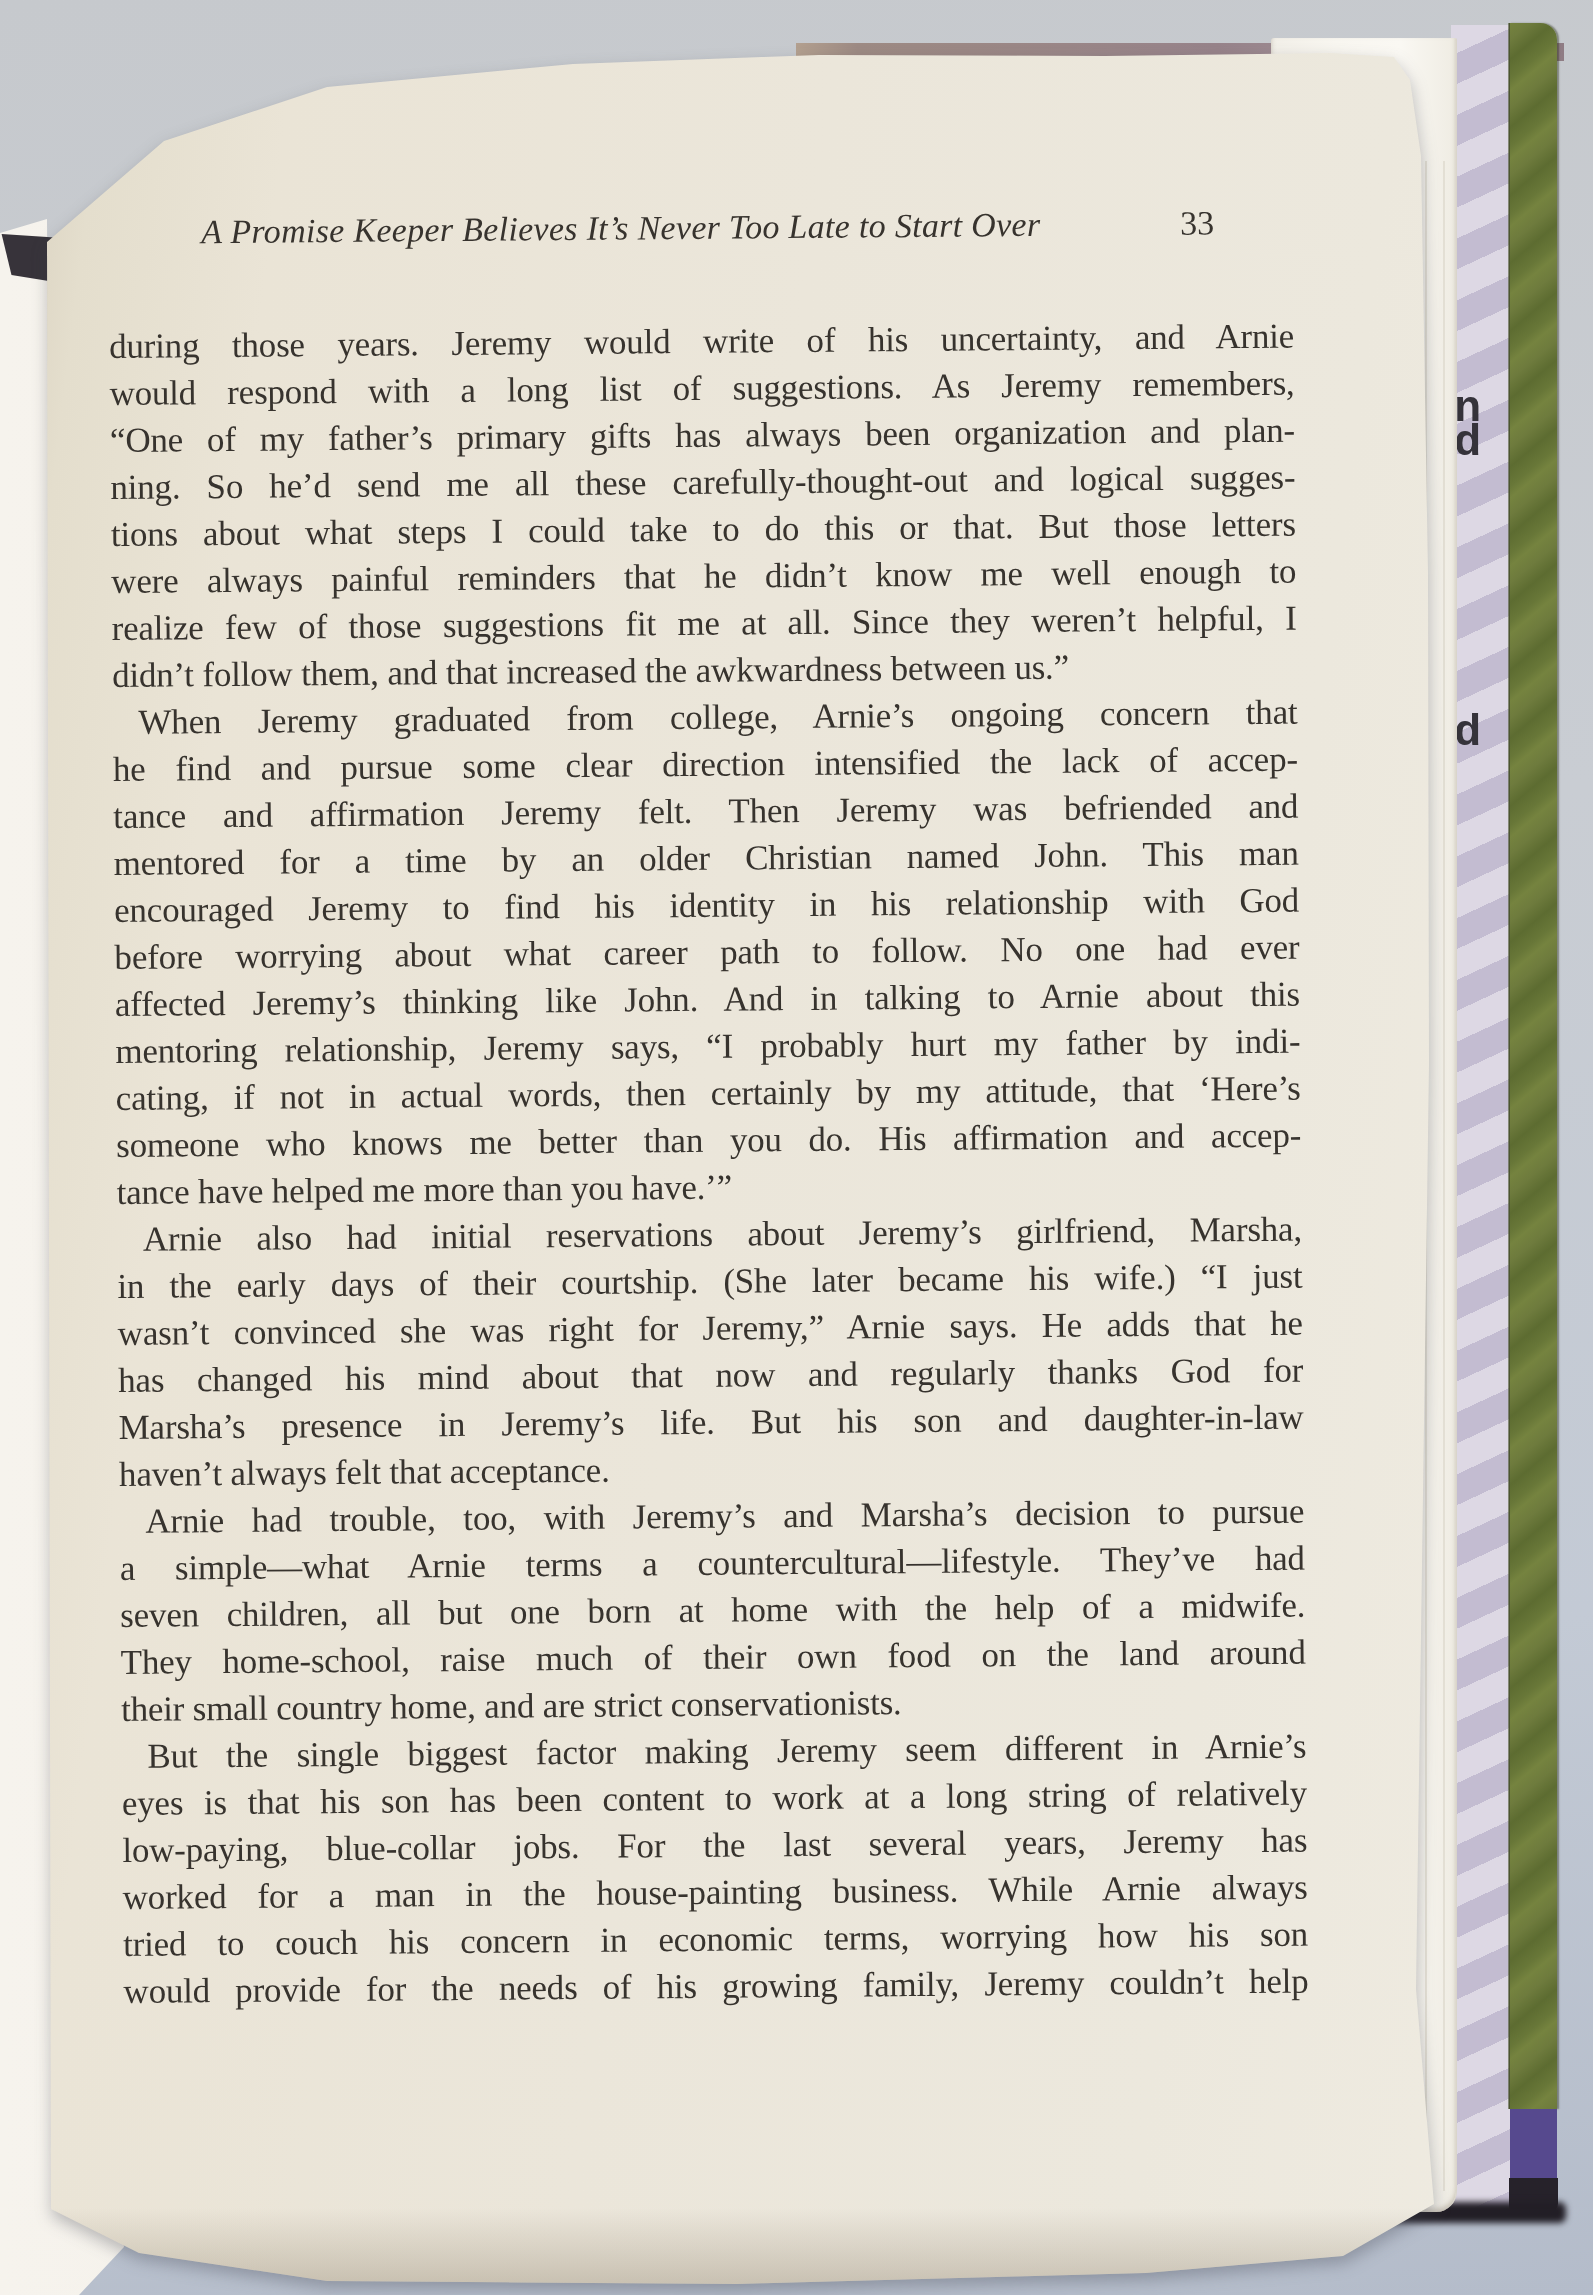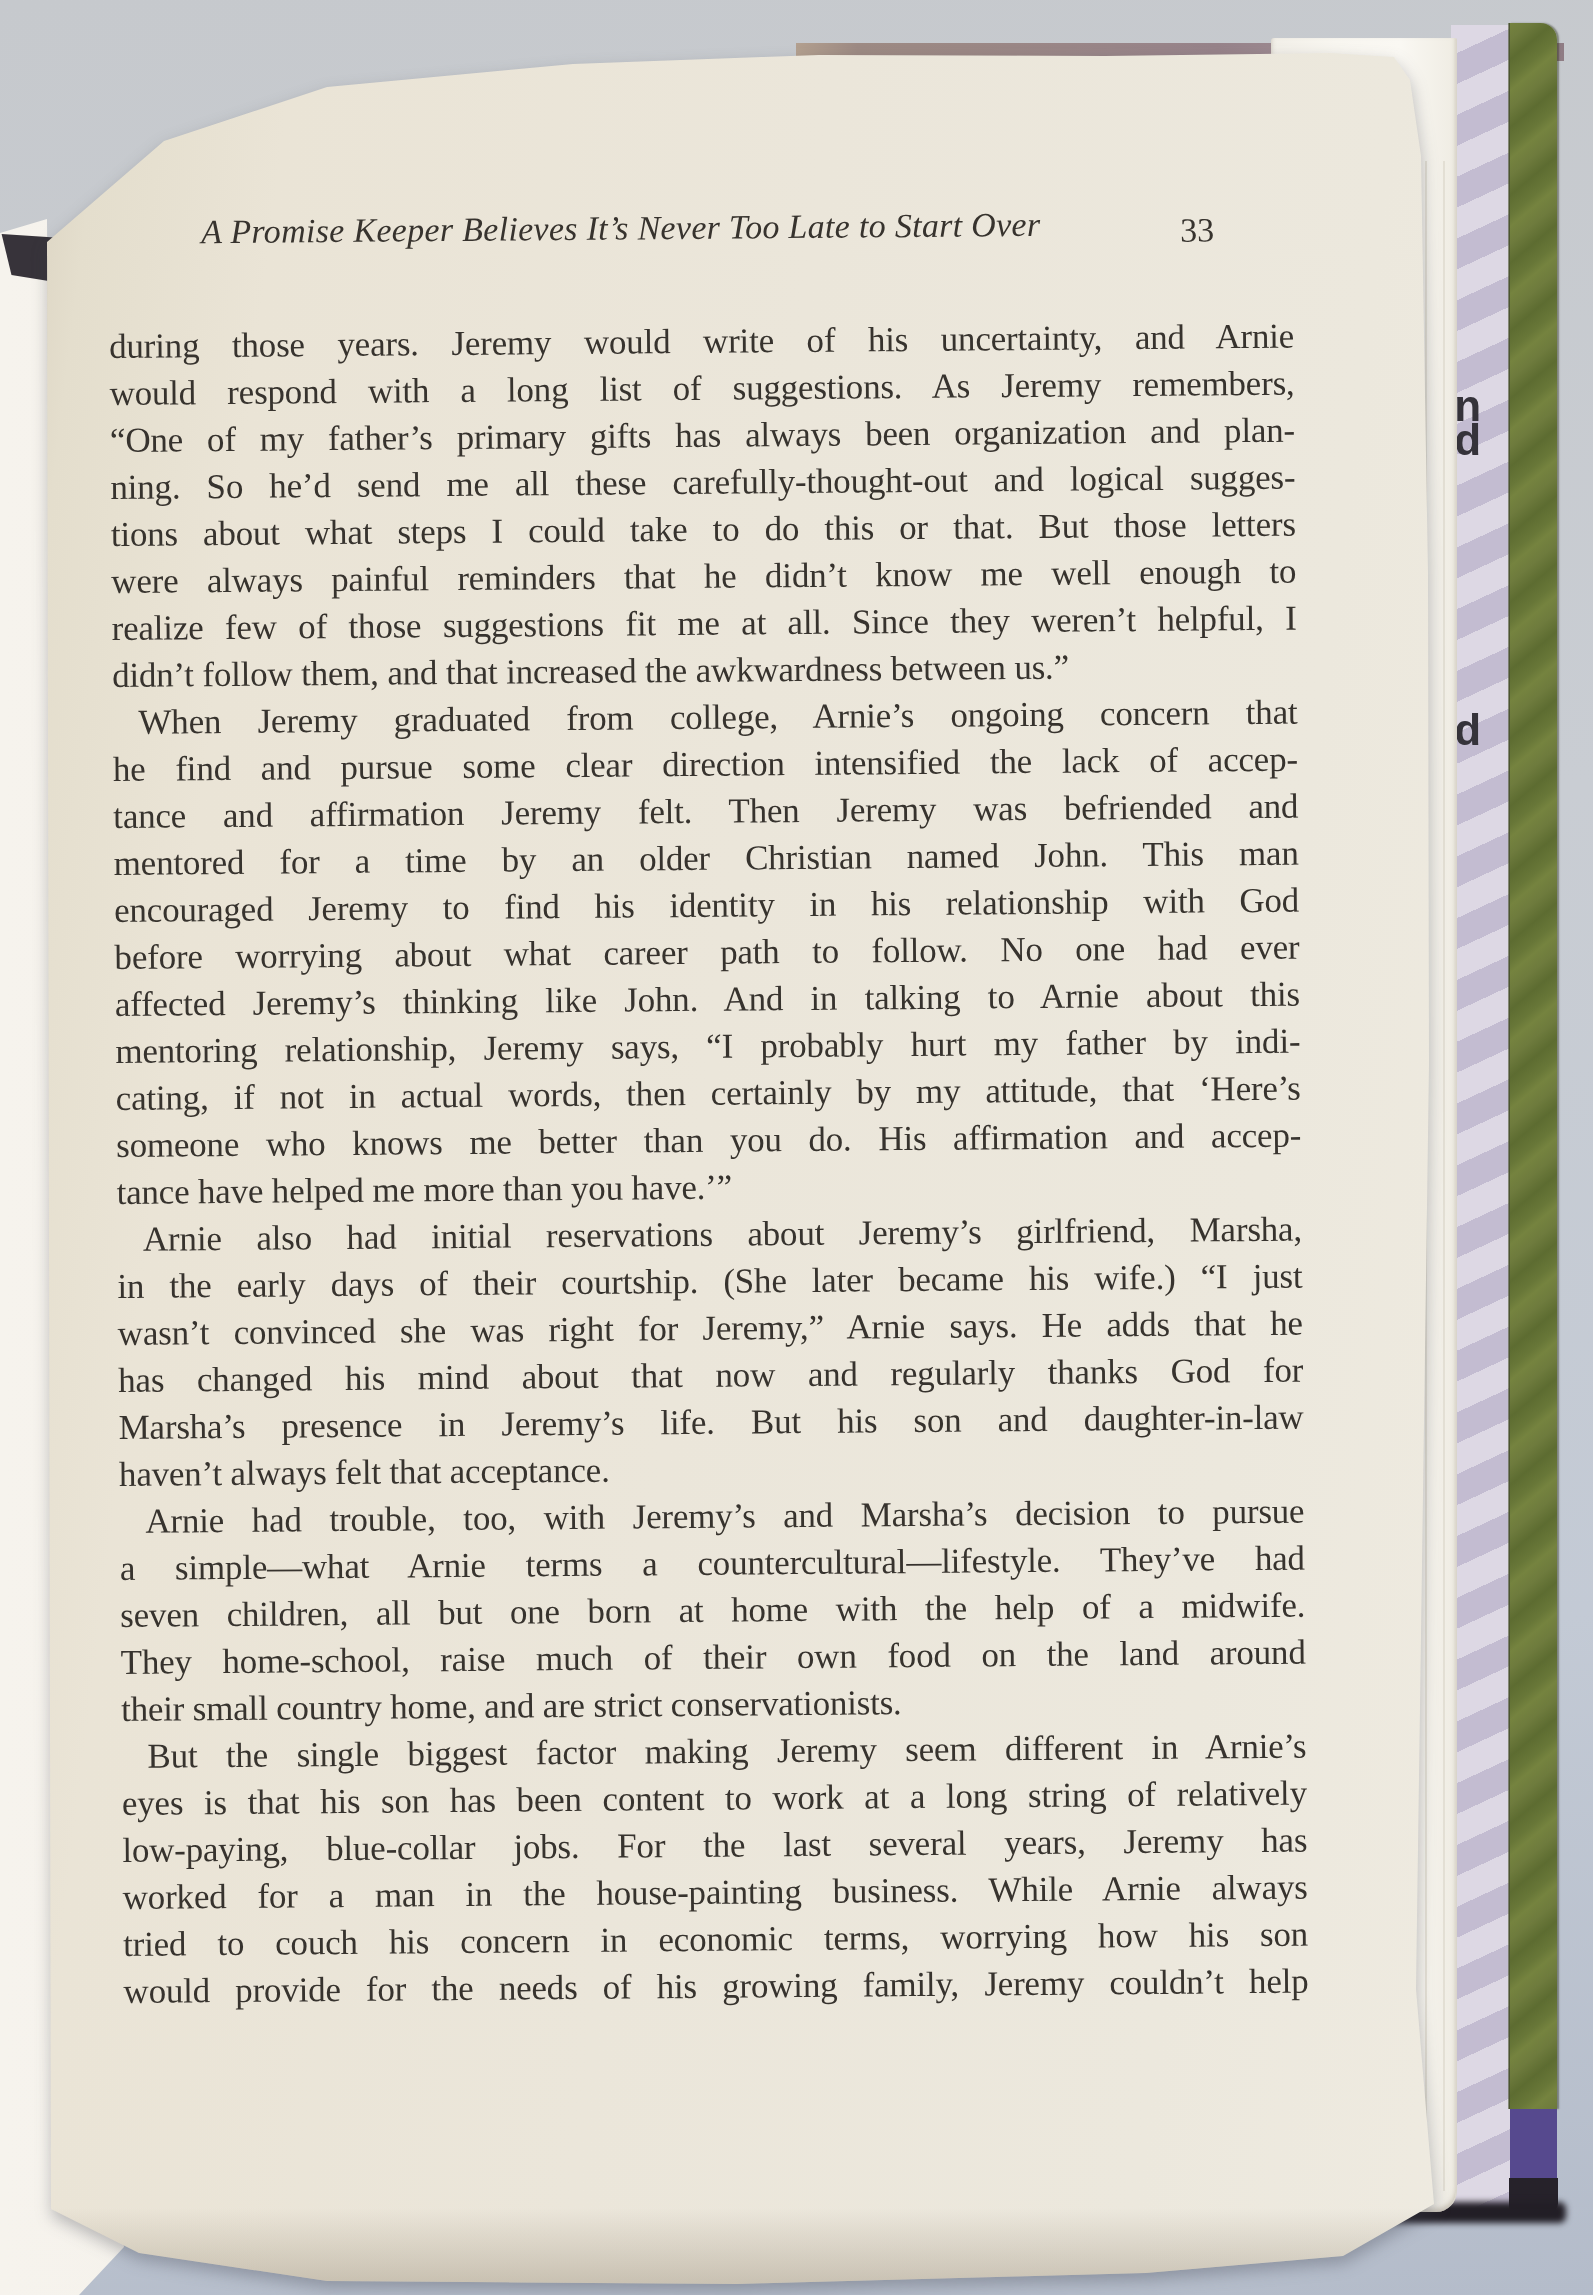--- a/index.html
+++ b/index.html
@@ -96,21 +96,21 @@
       1146px 2273px,737px 2284px,327px 2281px,139px 2253px,51px 2209px);
   }
   
   .content{
     position:absolute;left:108px;top:214px;width:1185px;
     transform:rotate(-0.5deg);transform-origin:0 0;
     color:#37332e;
   }
   .page-header{position:relative;height:39px;font-size:34px;line-height:38px;white-space:nowrap;}
   .header-title{font-style:italic;margin-left:93px;letter-spacing:0.3px;}
-  .page-number{position:absolute;right:79px;top:7px;font-style:normal;}
+  .page-number{position:absolute;right:79px;top:0;font-style:normal;}
   .body-text{margin-top:70px;}
   .line{
     height:47px;line-height:47px;font-size:35px;
     letter-spacing:-0.2px;
     text-align:justify;text-align-last:justify;
     white-space:normal;
   }
   .line.end{text-align-last:left;}
   .line.indent{text-indent:26px;}
 </style>

